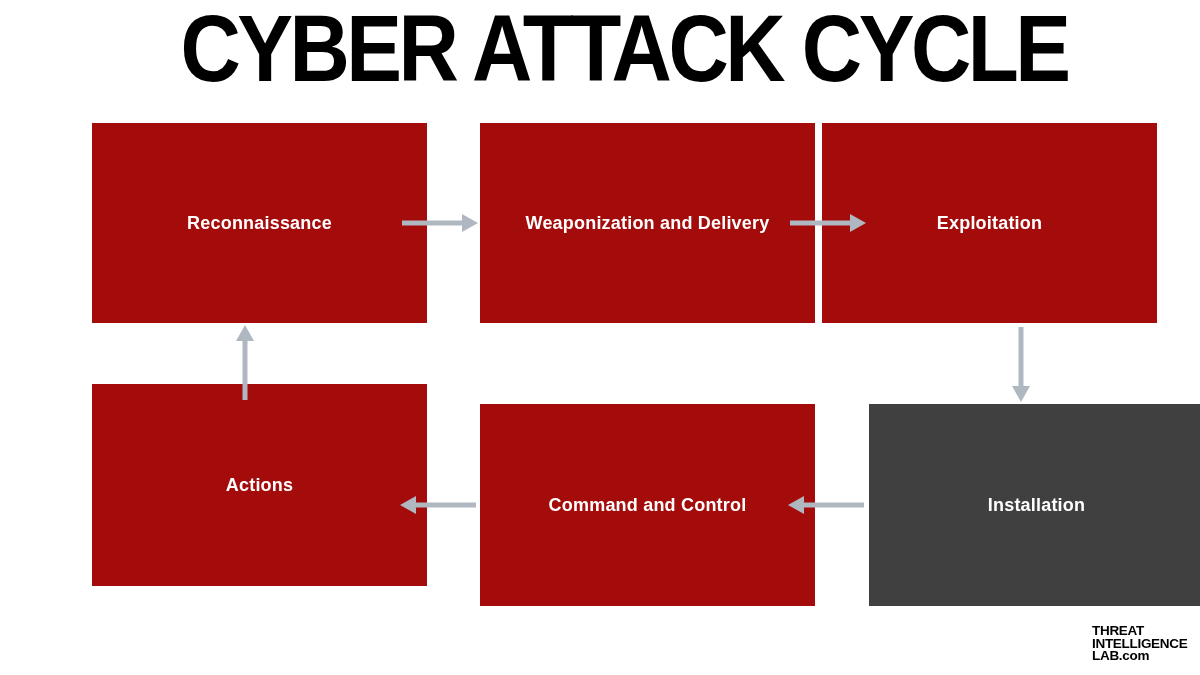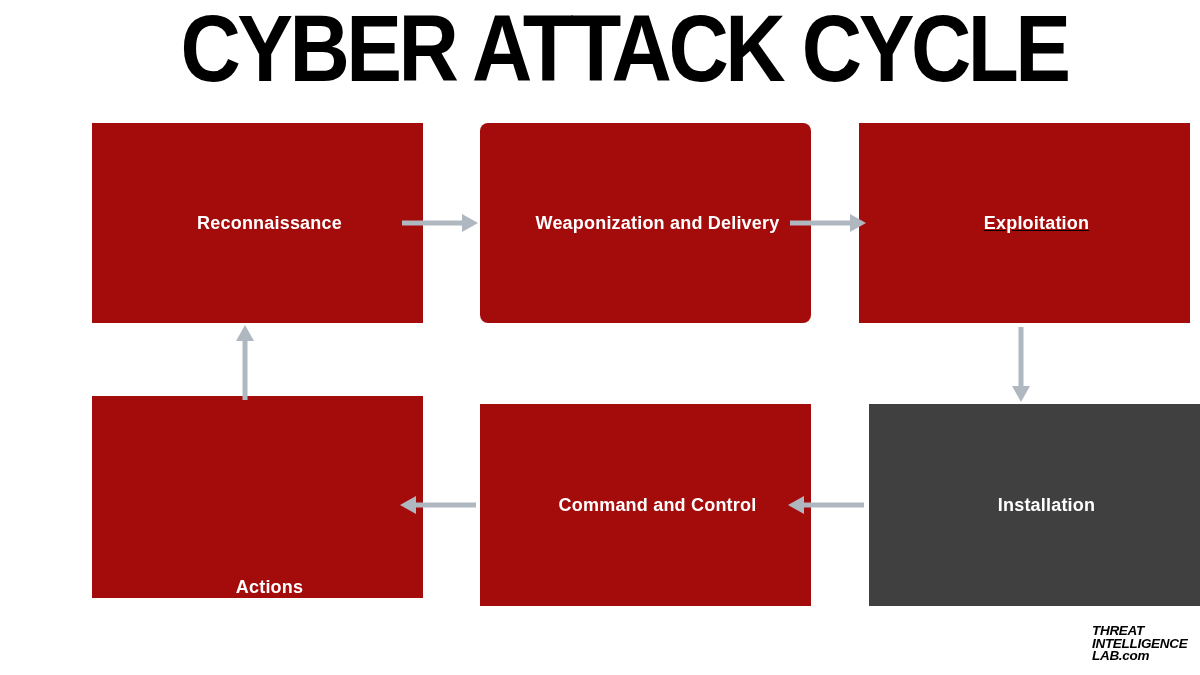--- a/index.html
+++ b/index.html
@@ -27,41 +27,40 @@
     font-size: 95px;
     font-weight: bold;
     letter-spacing: -4px;
     line-height: 96px;
     transform: scaleX(0.88);
     transform-origin: 50% 50%;
     white-space: nowrap;
   }
   .box {
     position: absolute;
-    width: 307px;
+    width: 335px;
     height: 200px;
     display: flex;
     align-items: center;
     justify-content: center;
     text-align: center;
-    padding-left: 24px;
   }
   .box.red   { background: #A40B0B; }
   .box.green { background: #404040; }
   .box-label {
     color: #ffffff;
     font-weight: bold;
     font-size: 18px;
     letter-spacing: 0.2px;
     padding: 0 14px;
   }
   .r1c1 { left: 68px;  top: 123px; }
-  .r1c2 { left: 456px; top: 123px; border-radius: 8px; }
-  .r1c3 { left: 835px; top: 123px; text-decoration: underline; }
-  .r2c1 { left: 68px;  top: 396px; height: 202px; align-items: flex-end; }
+  .r1c2 { left: 456px; top: 123px; }
+  .r1c3 { left: 798px; top: 123px; }
+  .r2c1 { left: 68px;  top: 384px; height: 202px; }
   .r2c2 { left: 456px; top: 404px; height: 202px; text-align: center; }
   .r2c3 { left: 845px; top: 404px; height: 202px; }
   .arrows {
     position: absolute;
     left: 0;
     top: 0;
     width: 1200px;
     height: 675px;
     pointer-events: none;
   }
@@ -75,21 +74,20 @@
   .branding {
     position: absolute;
     left: 1068px;
     top: 625px;
     color: #000000;
     font-weight: 800;
     font-size: 13.5px;
     line-height: 12.5px;
     letter-spacing: -0.3px;
     white-space: nowrap;
-    font-style: italic;
   }
 </style>
 </head>
 <body>
 
 <div class="canvas">
 
   <h1 class="title">CYBER ATTACK CYCLE</h1>
 
   <div class="box red r1c1">

